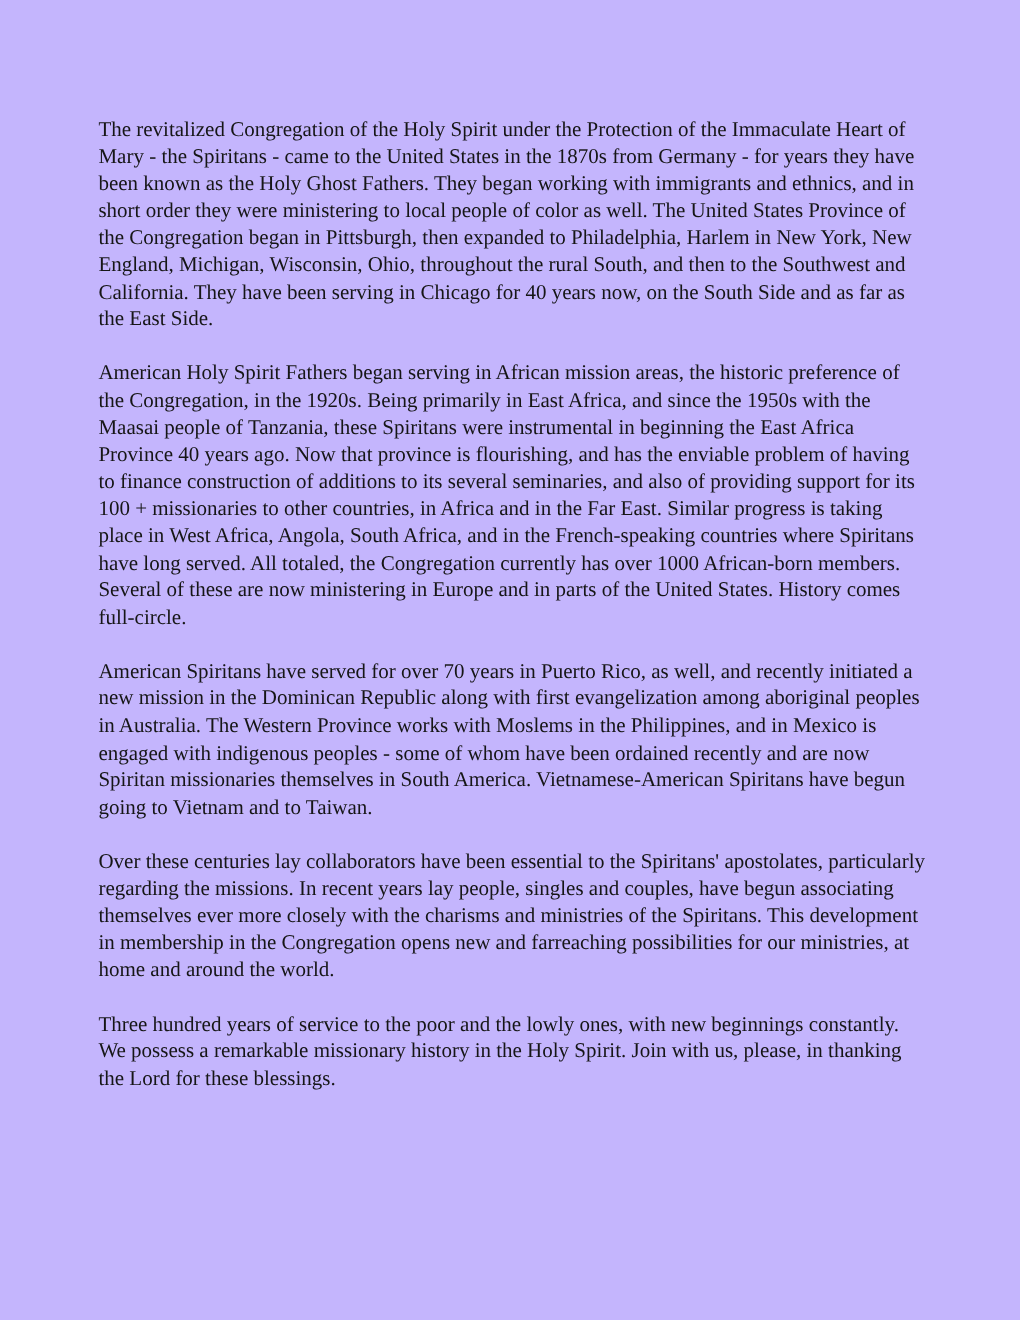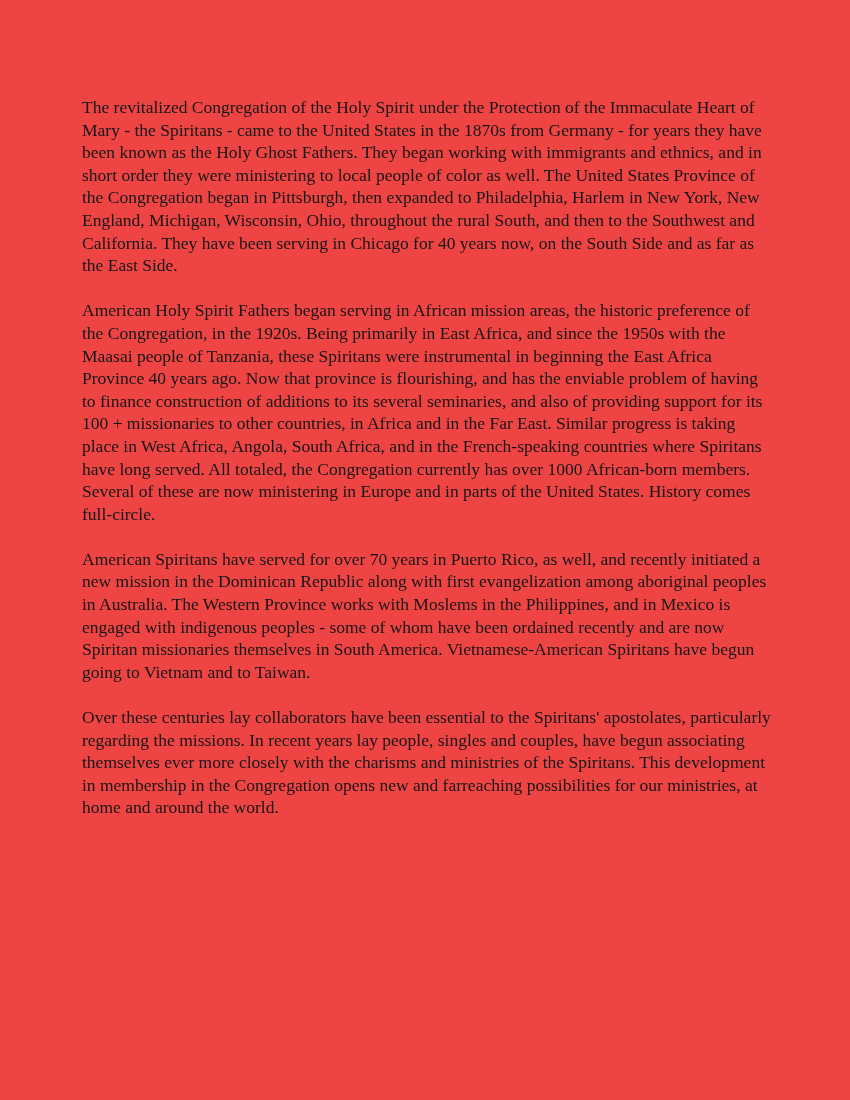--- a/index.html
+++ b/index.html
@@ -4,21 +4,21 @@
 <style>
   html, body {
     margin: 0;
     padding: 0;
     background: #ffffff;
   }
   .page {
     position: relative;
     width: 850px;
     height: 1100px;
-    background: #ef4444;
+    background: #c4b5fd;
     overflow: hidden;
     box-sizing: border-box;
     padding: 96px 78px 0 82px;
   }
   .doc-body {
     font-family: "Liberation Serif", "DejaVu Serif", serif;
     font-size: 17.5px;
     line-height: 22.6px;
     color: #161616;
     text-rendering: optimizeLegibility;
@@ -30,14 +30,15 @@
 </style>
 </head>
 <body>
 
 <div class="page">
   <div class="doc-body">
     <p>The revitalized Congregation of the Holy Spirit under the Protection of the Immaculate Heart of Mary - the Spiritans - came to the United States in the 1870s from Germany - for years they have been known as the Holy Ghost Fathers. They began working with immigrants and ethnics, and in short order they were ministering to local people of color as well. The United States Province of the Congregation began in Pittsburgh, then expanded to Philadelphia, Harlem in New York, New England, Michigan, Wisconsin, Ohio, throughout the rural South, and then to the Southwest and California. They have been serving in Chicago for 40 years now, on the South Side and as far as the East Side.</p>
     <p>American Holy Spirit Fathers began serving in African mission areas, the historic preference of the Congregation, in the 1920s. Being primarily in East Africa, and since the 1950s with the Maasai people of Tanzania, these Spiritans were instrumental in beginning the East Africa Province 40 years ago. Now that province is flourishing, and has the enviable problem of having to finance construction of additions to its several seminaries, and also of providing support for its 100 + missionaries to other countries, in Africa and in the Far East. Similar progress is taking place in West Africa, Angola, South Africa, and in the French-speaking countries where Spiritans have long served. All totaled, the Congregation currently has over 1000 African-born members. Several of these are now ministering in Europe and in parts of the United States. History comes full-circle.</p>
     <p>American Spiritans have served for over 70 years in Puerto Rico, as well, and recently initiated a new mission in the Dominican Republic along with first evangelization among aboriginal peoples in Australia. The Western Province works with Moslems in the Philippines, and in Mexico is engaged with indigenous peoples - some of whom have been ordained recently and are now Spiritan missionaries themselves in South America. Vietnamese-American Spiritans have begun going to Vietnam and to Taiwan.</p>
     <p>Over these centuries lay collaborators have been essential to the Spiritans' apostolates, particularly regarding the missions. In recent years lay people, singles and couples, have begun associating themselves ever more closely with the charisms and ministries of the Spiritans. This development in membership in the Congregation opens new and farreaching possibilities for our ministries, at home and around the world.</p>
+    <p>Three hundred years of service to the poor and the lowly ones, with new beginnings constantly. We possess a remarkable missionary history in the Holy Spirit. Join with us, please, in thanking the Lord for these blessings.</p>
   </div>
 </div>
 
 </body></html>

